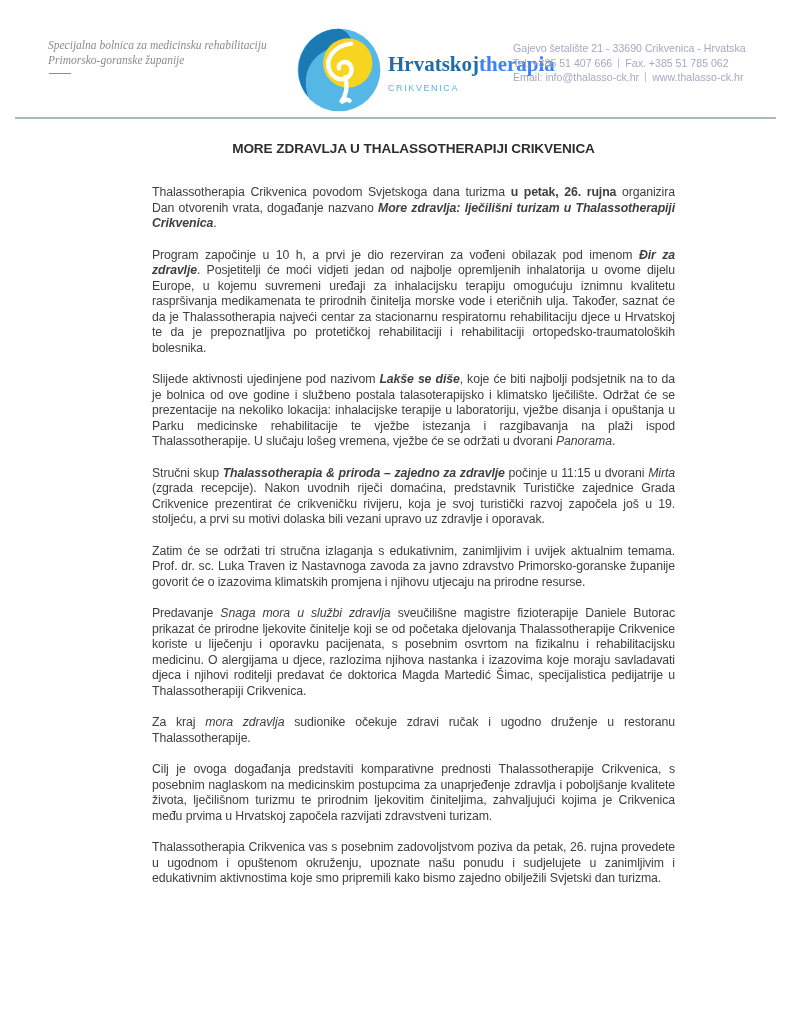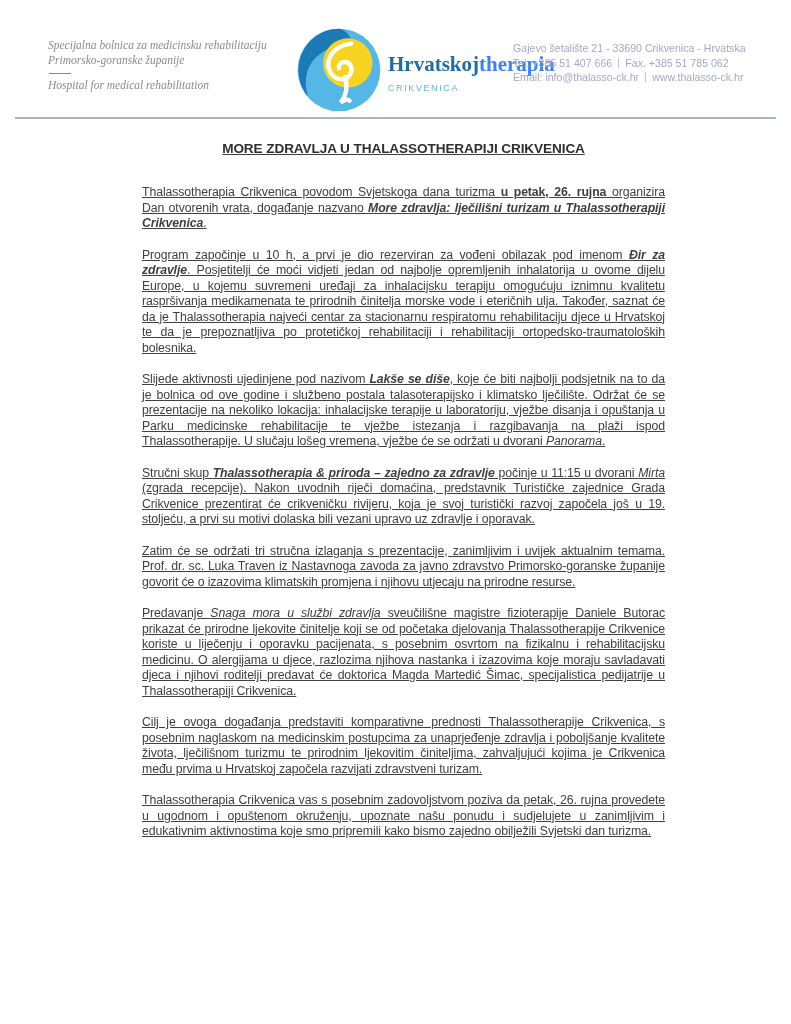--- a/index.html
+++ b/index.html
@@ -57,26 +57,25 @@
     margin: 0 6px; vertical-align: -1px;
   }
 
   .rule {
     position: absolute; left: 15px; top: 117px; width: 761px; height: 0;
     border-top: 2px solid #a9b7c1;
   }
 
   
   .content {
-    position: absolute; left: 126px; top: 140px; width: 555px;
+    position: absolute; left: 136px; top: 140px; width: 555px;
     color: #3f3f3f;
     font-size: 12.3px;
     line-height: 15.5px;
     letter-spacing: -0.1px;
-    text-decoration: underline;
   }
   .doc-title {
     font-size: 13.6px; font-weight: bold; text-align: center;
     line-height: 18px; margin: 0 0 27px 0; color: #2f2f2f;
   }
   .para { margin: 16px; text-align: justify; }
   .para.gap { margin-top: 15px; }
   .b  { font-weight: bold; }
   .i  { font-style: italic; }
   .bi { font-weight: bold; font-style: italic; }
@@ -85,21 +84,20 @@
 <body>
 
 <div class="page">
 
   <header class="letterhead">
 
     <div class="lh-left">
       <div>Specijalna bolnica za medicinsku rehabilitaciju</div>
       <div>Primorsko-goranske županije</div>
       <div class="lh-divider"></div>
-      <div>Hospital for medical rehabilitation</div>
     </div>
 
     <div class="lh-logo">
       <svg class="logo-mark" width="88" height="88" viewBox="0 0 100 100">
         <circle cx="50" cy="50" r="47" fill="#54b7e6"></circle>
         <path d="M50 3 C 25 3 4 24 4 50 C 4 62 8 72 15 80 C 9 62 13 43 28 32 C 41 22 55 22 65 29 L 68 26 C 64 12 58 4 50 3 Z" fill="#1b79b4"></path>
         <circle cx="60" cy="42" r="28" fill="#f6d41f"></circle>
         <path d="M64 20 C 45 22 34 37 39 50 C 43 61 56 64 62 56 C 67 49 63 40 55 41 C 51 42 49 45 50 48" fill="none" stroke="#ffffff" stroke-width="5" stroke-linecap="round"></path>
         <path d="M57 58 C 60 68 59 78 52 87 C 56 84 60 83 62 85" fill="none" stroke="#ffffff" stroke-width="5" stroke-linecap="round"></path>
       </svg>
@@ -125,20 +123,21 @@
 
   <main class="content">
     <h1 class="doc-title">
       <div>MORE ZDRAVLJA U THALASSOTHERAPIJI CRIKVENICA</div>
     </h1>
     <div id="paragraphs">
         <p class="para"><span>Thalassotherapia Crikvenica povodom Svjetskoga dana turizma </span><span class="b">u petak, 26. rujna</span><span> organizira Dan otvorenih vrata, događanje nazvano </span><span class="bi">More zdravlja: lječilišni turizam u Thalassotherapiji Crikvenica</span><span>.</span></p>
         <p class="para gap"><span>Program započinje u 10 h, a prvi je dio rezerviran za vođeni obilazak pod imenom </span><span class="bi">Đir za zdravlje</span><span>. Posjetitelji će moći vidjeti jedan od najbolje opremljenih inhalatorija u ovome dijelu Europe, u kojemu suvremeni uređaji za inhalacijsku terapiju omogućuju iznimnu kvalitetu raspršivanja medikamenata te prirodnih činitelja morske vode i eteričnih ulja. Također, saznat će da je Thalassotherapia najveći centar za stacionarnu respiratornu rehabilitaciju djece u Hrvatskoj te da je prepoznatljiva po protetičkoj rehabilitaciji i rehabilitaciji ortopedsko-traumatoloških bolesnika.</span></p>
         <p class="para gap"><span>Slijede aktivnosti ujedinjene pod nazivom </span><span class="bi">Lakše se diše</span><span>, koje će biti najbolji podsjetnik na to da je bolnica od ove godine i službeno postala talasoterapijsko i klimatsko lječilište. Održat će se prezentacije na nekoliko lokacija: inhalacijske terapije u laboratoriju, vježbe disanja i opuštanja u Parku medicinske rehabilitacije te vježbe istezanja i razgibavanja na plaži ispod Thalassotherapije. U slučaju lošeg vremena, vježbe će se održati u dvorani </span><span class="i">Panorama</span><span>.</span></p>
         <p class="para gap"><span>Stručni skup </span><span class="bi">Thalassotherapia &amp; priroda – zajedno za zdravlje</span><span> počinje u 11:15 u dvorani </span><span class="i">Mirta</span><span> (zgrada recepcije). Nakon uvodnih riječi domaćina, predstavnik Turističke zajednice Grada Crikvenice prezentirat će crikveničku rivijeru, koja je svoj turistički razvoj započela još u 19. stoljeću, a prvi su motivi dolaska bili vezani upravo uz zdravlje i oporavak.</span></p>
-        <p class="para"><span>Zatim će se održati tri stručna izlaganja s prezentacije, zanimljivim i uvijek aktualnim temama. Prof. dr. sc. Luka Traven iz Nastavnoga zavoda za javno zdravstvo Primorsko-goranske županije govorit će o izazovima klimatskih promjena i njihovu utjecaju na prirodne resurse.</span></p>
+        <p class="para"><span>Zatim će se održati tri stručna izlaganja s edukativnim, zanimljivim i uvijek aktualnim temama. Prof. dr. sc. Luka Traven iz Nastavnoga zavoda za javno zdravstvo Primorsko-goranske županije govorit će o izazovima klimatskih promjena i njihovu utjecaju na prirodne resurse.</span></p>
         <p class="para"><span>Predavanje </span><span class="i">Snaga mora u službi zdravlja</span><span> sveučilišne magistre fizioterapije Daniele Butorac prikazat će prirodne ljekovite činitelje koji se od početaka djelovanja Thalassotherapije Crikvenice koriste u liječenju i oporavku pacijenata, s posebnim osvrtom na fizikalnu i rehabilitacijsku medicinu. O alergijama u djece, razlozima njihova nastanka i izazovima koje moraju savladavati djeca i njihovi roditelji predavat će doktorica Magda Martedić Šimac, specijalistica pedijatrije u Thalassotherapiji Crikvenica.</span></p>
+        <p class="para"><span>Za kraj </span><span class="i">mora zdravlja</span><span> sudionike očekuje zdravi ručak i ugodno druženje u restoranu Thalassotherapije.</span></p>
         <p class="para gap"><span>Cilj je ovoga događanja predstaviti komparativne prednosti Thalassotherapije Crikvenica, s posebnim naglaskom na medicinskim postupcima za unaprjeđenje zdravlja i poboljšanje kvalitete života, lječilišnom turizmu te prirodnim ljekovitim činiteljima, zahvaljujući kojima je Crikvenica među prvima u Hrvatskoj započela razvijati zdravstveni turizam.</span></p>
         <p class="para gap"><span>Thalassotherapia Crikvenica vas s posebnim zadovoljstvom poziva da petak, 26. rujna provedete u ugodnom i opuštenom okruženju, upoznate našu ponudu i sudjelujete u zanimljivim i edukativnim aktivnostima koje smo pripremili kako bismo zajedno obilježili Svjetski dan turizma.</span></p>
       </div>
   </main>
 
 </div>
 
 </body></html>

